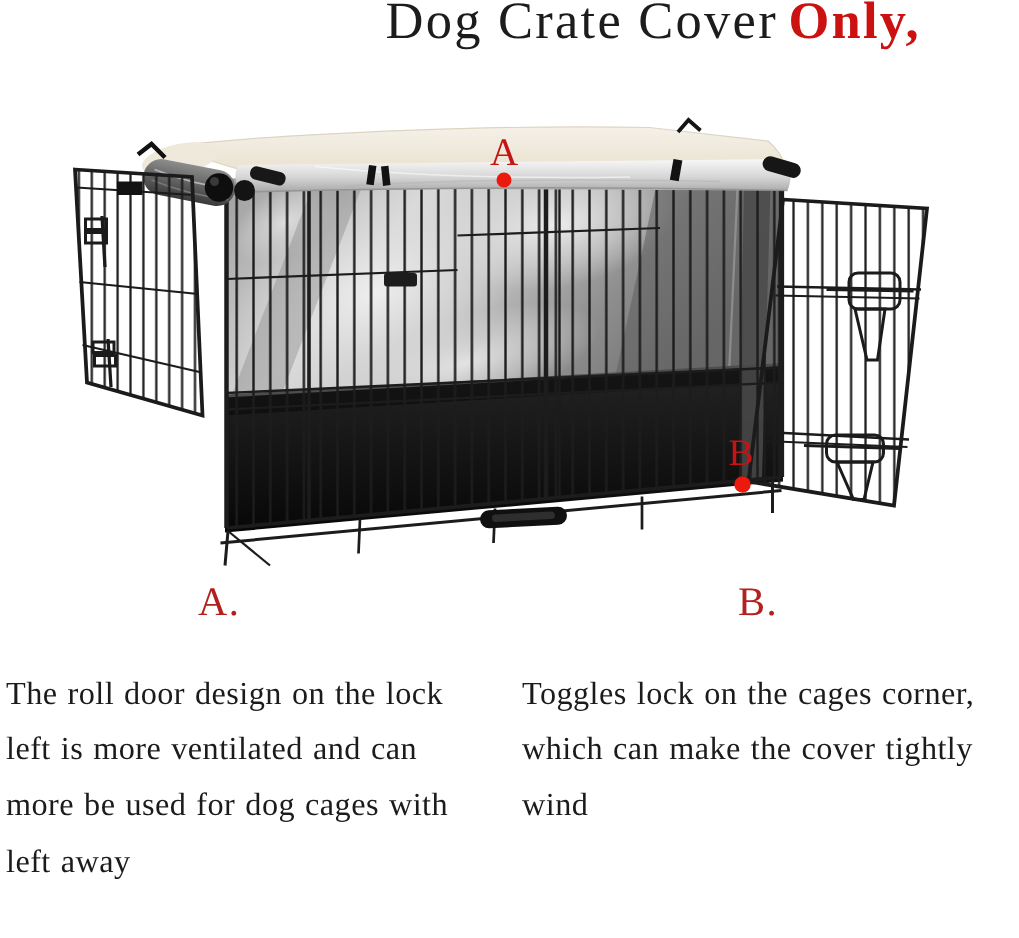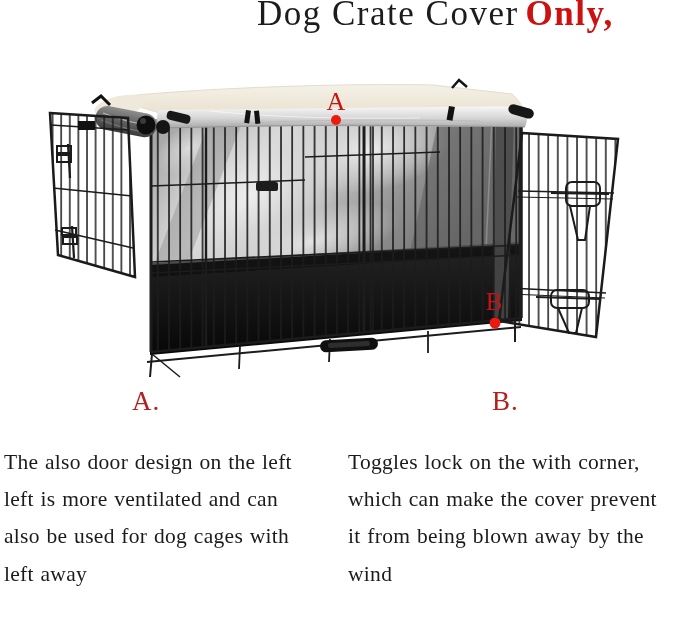--- a/index.html
+++ b/index.html
@@ -193,26 +193,25 @@
     <g>
       <text x="494" y="310" text-anchor="middle" font-family="Liberation Serif, serif" font-size="25" fill="#c41414">B</text>
       <circle cx="495" cy="323" r="5.5" fill="#ec1a0e"></circle>
     </g>
   </svg>
 
   <div id="label-a" class="sec-label">A.</div>
   <div id="label-b" class="sec-label">B.</div>
 
   <div id="para-a" class="para">
-    <div>The also door design on the left</div>
+    <div>The roll door design on the lock</div>
     <div>left is more ventilated and can</div>
-    <div>also be used for dog cages with</div>
+    <div>more be used for dog cages with</div>
     <div>left away</div>
   </div>
 
   <div id="para-b" class="para">
-    <div>Toggles lock on the with corner,</div>
-    <div>which can make the cover prevent</div>
-    <div>it from being blown away by the</div>
+    <div>Toggles lock on the cages corner,</div>
+    <div>which can make the cover tightly</div>
     <div>wind</div>
   </div>
 
 </main>
 
 </body></html>

